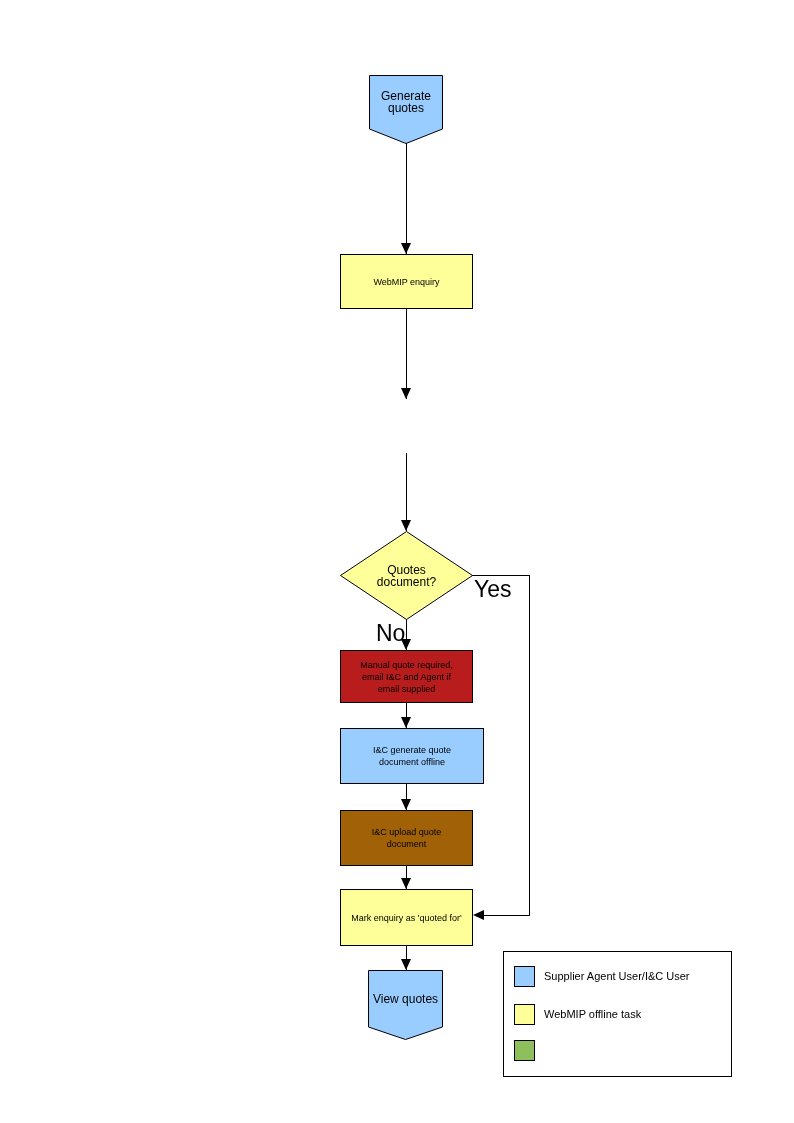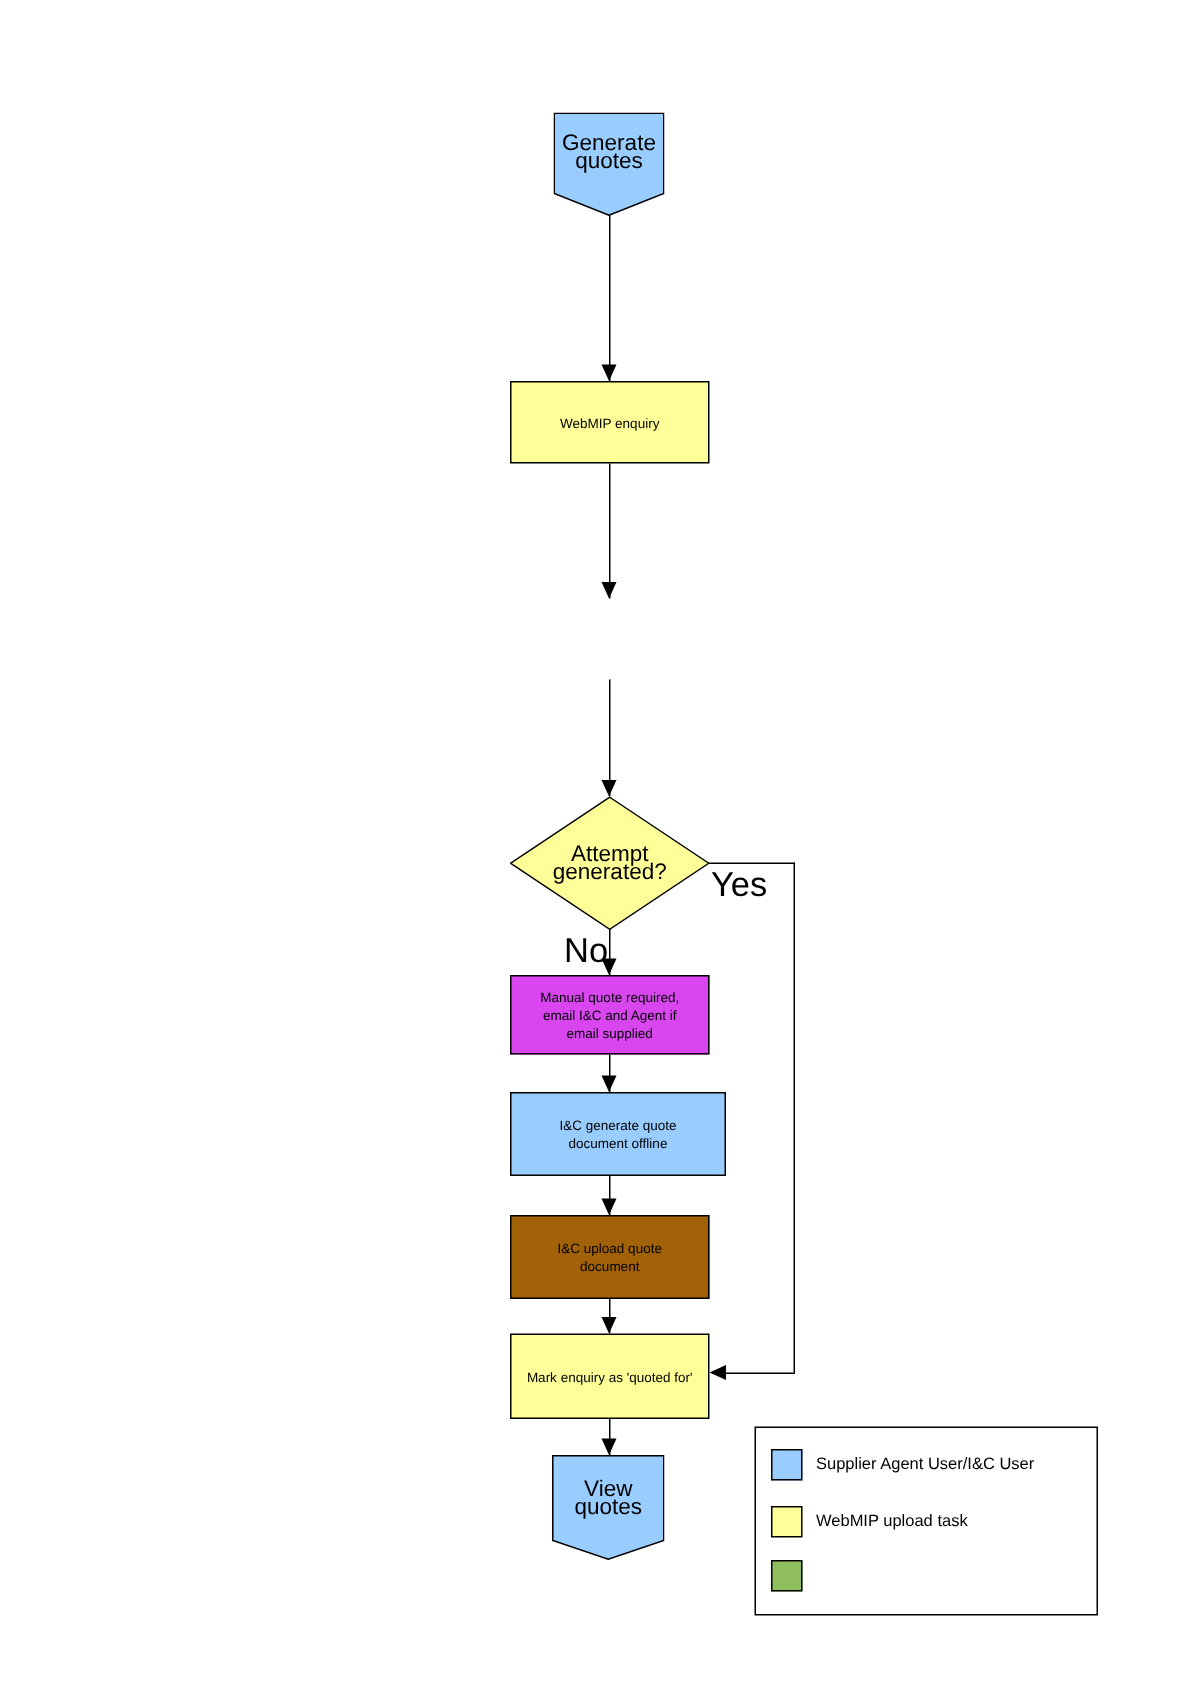--- a/index.html
+++ b/index.html
@@ -25,21 +25,21 @@
     padding: 2px 14px;
   }
   .box.wide { padding: 2px 4px; }
   .shape { position: absolute; }
   .shape-label {
     position: absolute;
     display: flex;
     align-items: center;
     justify-content: center;
     text-align: center;
-    font-size: 15px;
+    font-size: 12px;
     line-height: 12px;
   }
   .vline { position: absolute; width: 1px; background: #000; }
   .hline { position: absolute; height: 1px; background: #000; }
   .arr-down {
     position: absolute; width: 0; height: 0;
     border-left: 5px solid transparent;
     border-right: 5px solid transparent;
     border-top: 11px solid #000;
   }
@@ -114,41 +114,41 @@
     <polygon points="0.5,0.5 73.5,0.5 73.5,54 37,68.5 0.5,54" stroke="#000" stroke-width="1" fill="#99CCFF"></polygon>
   </svg>
   <div class="shape-label" style="left:369px; top:78px; width:74px; height:48px;">Generate quotes</div>
 
   <div class="box" style="left: 340px; top: 254px; width: 133px; height: 55px; background-color: rgb(255, 255, 153);">WebMIP enquiry</div>
 
 
   <svg class="shape" style="left:340px; top:531px;" width="133" height="89">
     <polygon points="66.5,0.5 132.5,44.5 66.5,88.5 0.5,44.5" stroke="#000" stroke-width="1" fill="#FFFF99"></polygon>
   </svg>
-  <div class="shape-label" style="left:371px; top:531px; width:71px; height:89px;">Attempt generated?</div>
+  <div class="shape-label" style="left:371px; top:531px; width:71px; height:89px;">Quotes document?</div>
 
   <div class="branch-label" style="left:474px; top:577px;">Yes</div>
   <div class="branch-label" style="left:376px; top:621px;">No</div>
 
-  <div class="box" style="left: 340px; top: 650px; width: 133px; height: 53px; background-color: #d946ef;">Manual quote required, email I&amp;C and Agent if email supplied</div>
+  <div class="box" style="left: 340px; top: 650px; width: 133px; height: 53px; background-color: #b91c1c;">Manual quote required, email I&amp;C and Agent if email supplied</div>
 
   <div class="box" style="left: 340px; top: 728px; width: 144px; height: 56px; background-color: rgb(153, 204, 255);">I&amp;C generate quote document offline</div>
 
   <div class="box" style="left: 340px; top: 810px; width: 133px; height: 56px; background-color: #a16207;">I&amp;C upload quote document</div>
 
   <div class="box wide" style="left: 340px; top: 889px; width: 133px; height: 57px; background-color: rgb(255, 255, 153);">Mark enquiry as 'quoted for'</div>
 
   <svg class="shape" style="left:368px; top:970px;" width="75" height="70">
     <polygon points="0.5,0.5 74.5,0.5 74.5,57 37.5,69.5 0.5,57" stroke="#000" stroke-width="1" fill="#99CCFF"></polygon>
   </svg>
   <div class="shape-label" style="left:368px; top:975px; width:75px; height:48px;">View quotes</div>
 
   <div class="legend">
     <div class="swatch" style="top: 14px; background-color: rgb(153, 204, 255);"></div>
     <div class="legend-text" style="top:17px;">Supplier Agent User/I&amp;C User</div>
 
     <div class="swatch" style="top: 52px; background-color: rgb(255, 255, 153);"></div>
-    <div class="legend-text" style="top:55px;">WebMIP upload task</div>
+    <div class="legend-text" style="top:55px;">WebMIP offline task</div>
 
     <div class="swatch" style="top: 88px; background-color: rgb(143, 190, 92);"></div>
   </div>
 
 </div>
 
 </body></html>

